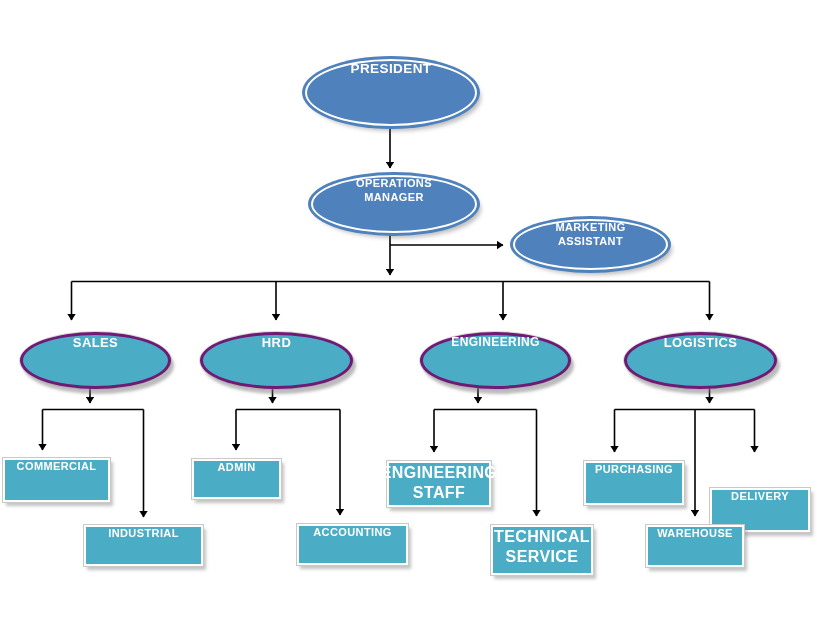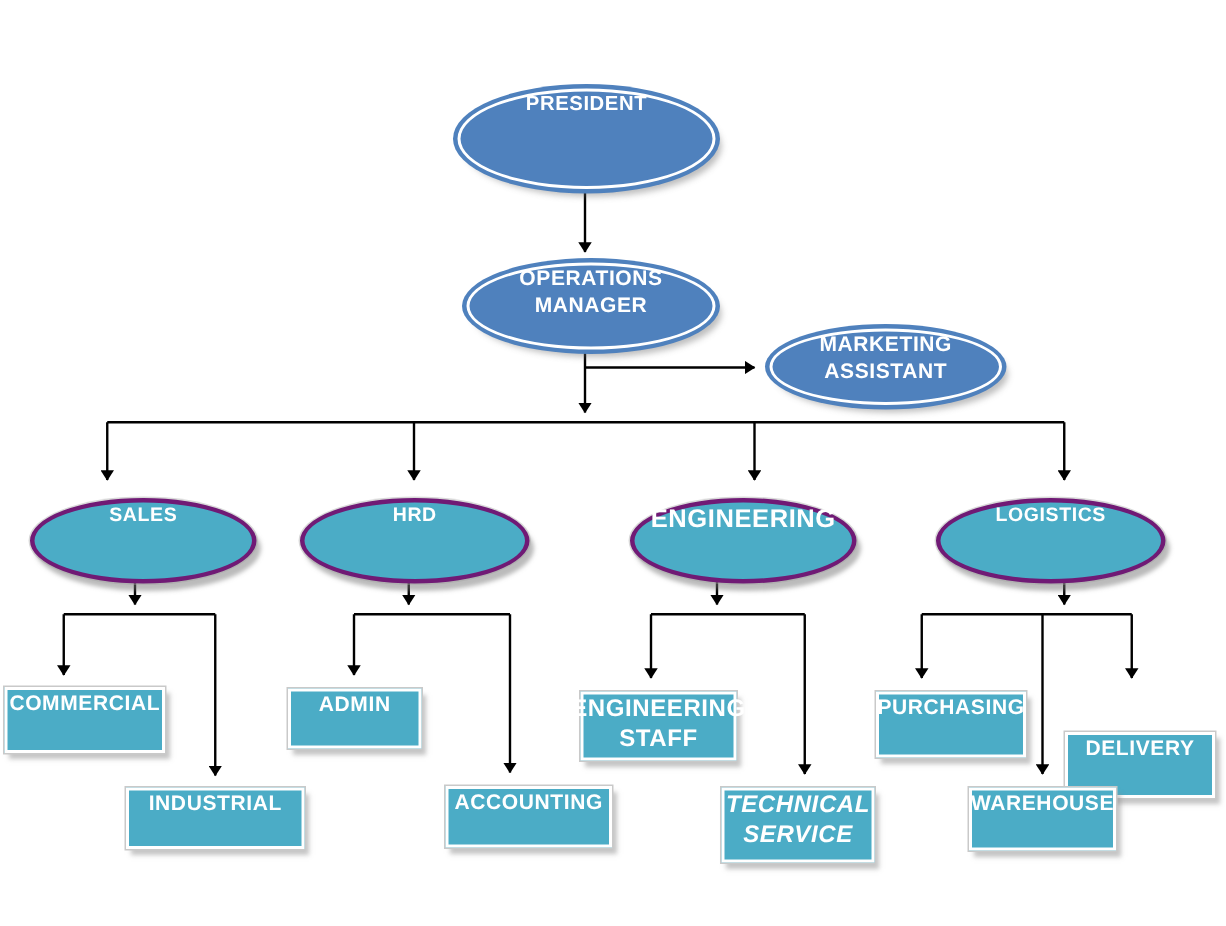--- a/index.html
+++ b/index.html
@@ -32,22 +32,22 @@
     border:3px solid #701a75;
     box-shadow:0 0 0 1px rgba(160,160,160,0.4), 3px 5px 3px rgba(120,120,120,0.5);
   }
   .box{
     background:var(--teal);
     border:2.5px solid #ffffff;
     box-shadow:0 0 0 1px #c9c9c9, 3px 4px 3px rgba(140,140,140,0.5);
   }
   .f135{font-size:13.5px;}
   .f13{font-size:13px;}
-  .f12{font-size:17px;}
-  .f11{font-size:14px;}
+  .f12{font-size:12px;}
+  .f11{font-size:11px;}
   .f105{font-size:16px;}
   .pad{padding:0 26px;}
 </style>
 </head>
 <body>
 
 <div class="canvas">
 
   <svg class="connectors" viewBox="0 0 817 617" xmlns="http://www.w3.org/2000/svg">
     <defs>
@@ -131,21 +131,21 @@
   </div>
 
   <div class="node box f11" style="left:297px;top:524px;width:111px;height:41px;">
     <span>ACCOUNTING</span>
   </div>
 
   <div class="node box f105" style="left:387px;top:461px;width:104px;height:46px;">
     <span>ENGINEERING STAFF</span>
   </div>
 
-  <div class="node box f105" style="left:481px;top:525px;width:102px;height:50px;font-style:italic;">
+  <div class="node box f105" style="left:491px;top:525px;width:102px;height:50px;">
     <span>TECHNICAL SERVICE</span>
   </div>
 
   <div class="node box f11" style="left:584px;top:461px;width:100px;height:44px;">
     <span>PURCHASING</span>
   </div>
 
   <div class="node box f11" style="left:710px;top:488px;width:100px;height:44px;">
     <span>DELIVERY</span>
   </div>

